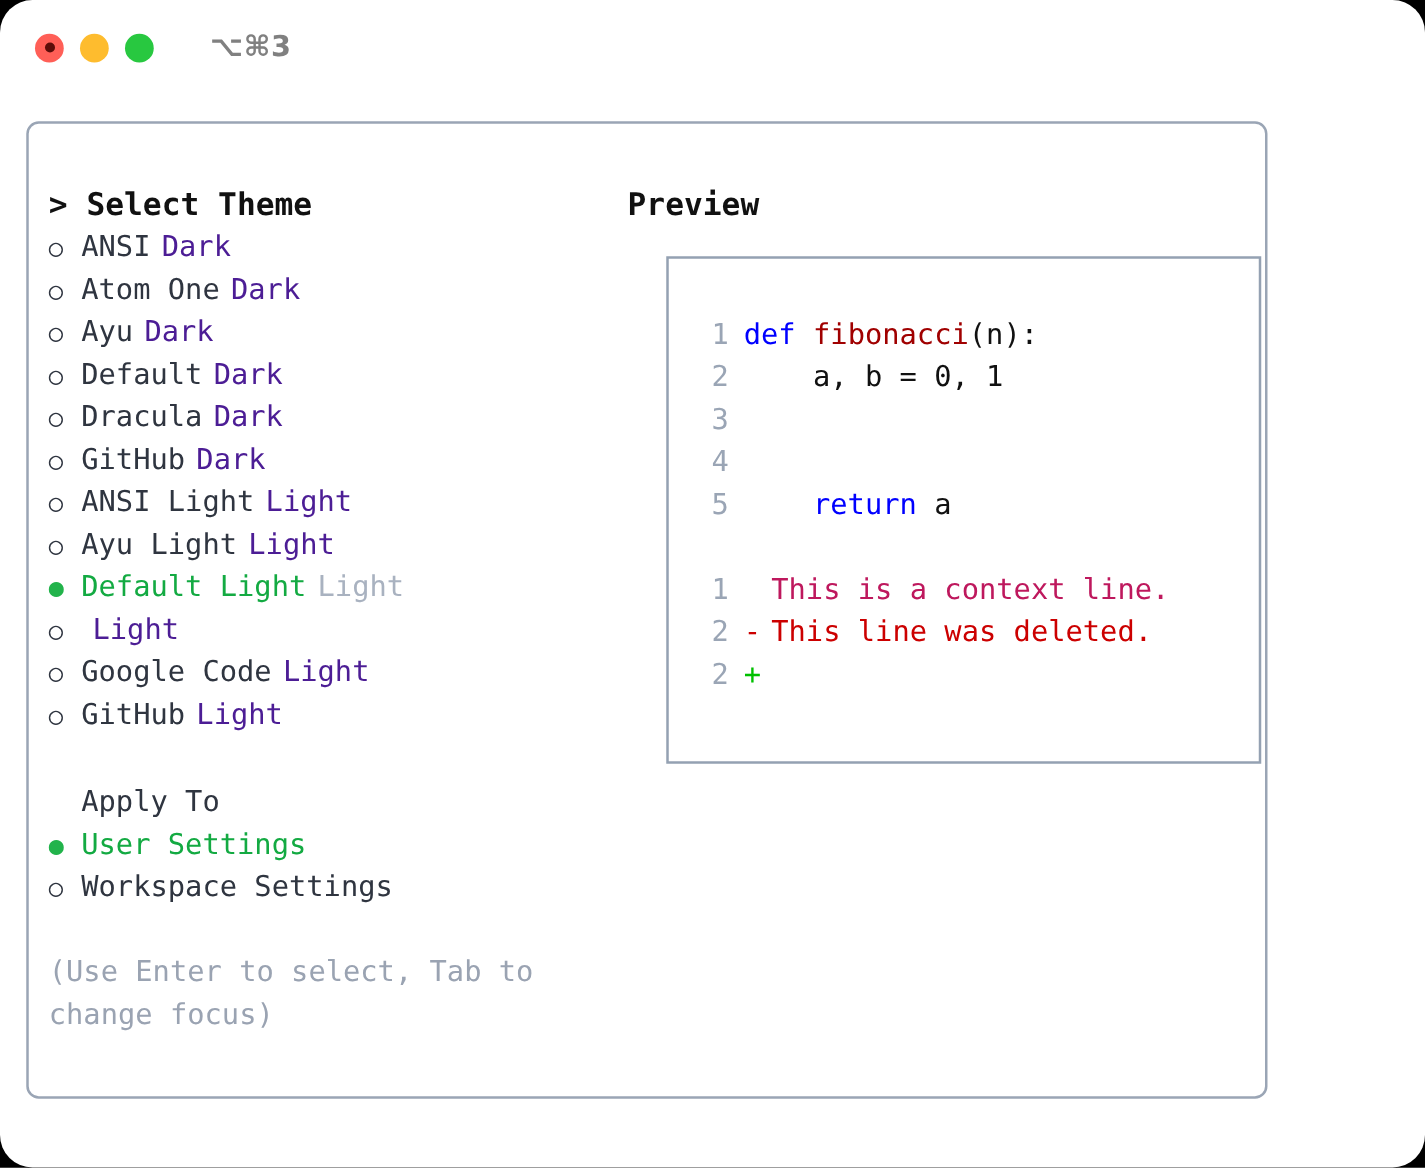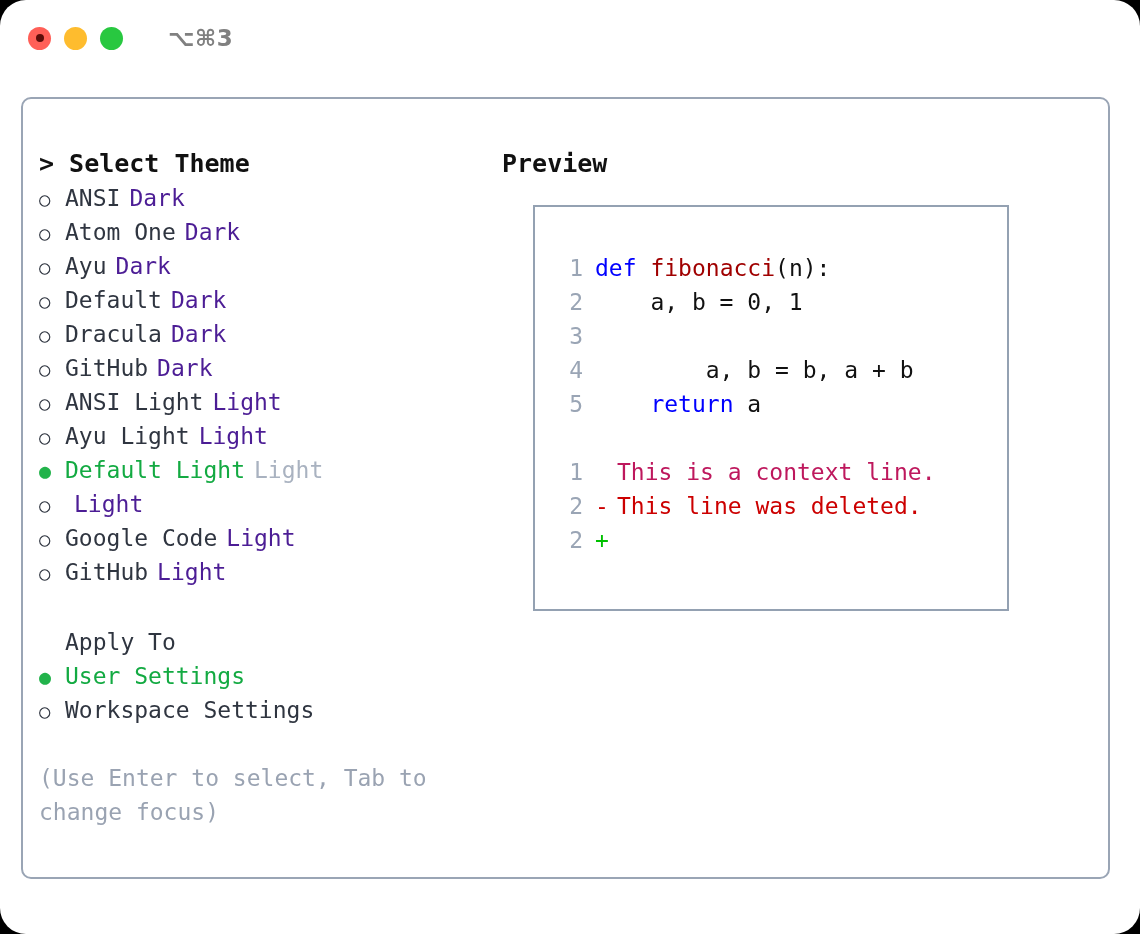--- a/index.html
+++ b/index.html
@@ -71,21 +71,21 @@
     font-weight: 700;
     letter-spacing: 0.5px;
     font-family: "DejaVu Sans", "Liberation Sans", sans-serif;
   }
 
   
   #panel {
     position: absolute;
     left: 21px;
     top: 97px;
-    width: 1089px;
+    width: 993px;
     height: 782px;
     border: 2px solid #9aa5b5;
     border-radius: 10px;
     background: #ffffff;
   }
 
   
   #left-col {
     position: absolute;
     left: 16px;
@@ -263,21 +263,21 @@
 
     <div id="right-col">
       <div class="preview-title">Preview</div>
 
       <div id="code-box">
         <div id="code-inner">
           <div id="code-lines">
               <div class="cline"><span class="lno">1</span><span class="ctext"><span class="kw">def</span><span class="plain"> </span><span class="fn">fibonacci</span><span class="plain">(n):</span></span></div>
               <div class="cline"><span class="lno">2</span><span class="ctext"><span class="plain">    a, b = 0, 1</span></span></div>
               <div class="cline"><span class="lno">3</span></div>
-              <div class="cline"><span class="lno">4</span><span class="ctext"><span class="plain">        a, b = b, a + b</span></span></div>
+              <div class="cline"><span class="lno">4</span></div>
               <div class="cline"><span class="lno">5</span><span class="ctext"><span class="plain">    </span><span class="kw">return</span><span class="plain"> a</span></span></div>
             </div>
           <div class="gap"></div>
           <div id="diff-lines">
               <div class="cline"><span class="lno">1</span><span class="sign diff-ctx"> </span><span class="diff-ctx">This is a context line.</span></div>
               <div class="cline"><span class="lno">2</span><span class="sign diff-del">-</span><span class="diff-del">This line was deleted.</span></div>
               <div class="cline"><span class="lno">2</span><span class="sign diff-add">+</span></div>
             </div>
         </div>
       </div>

